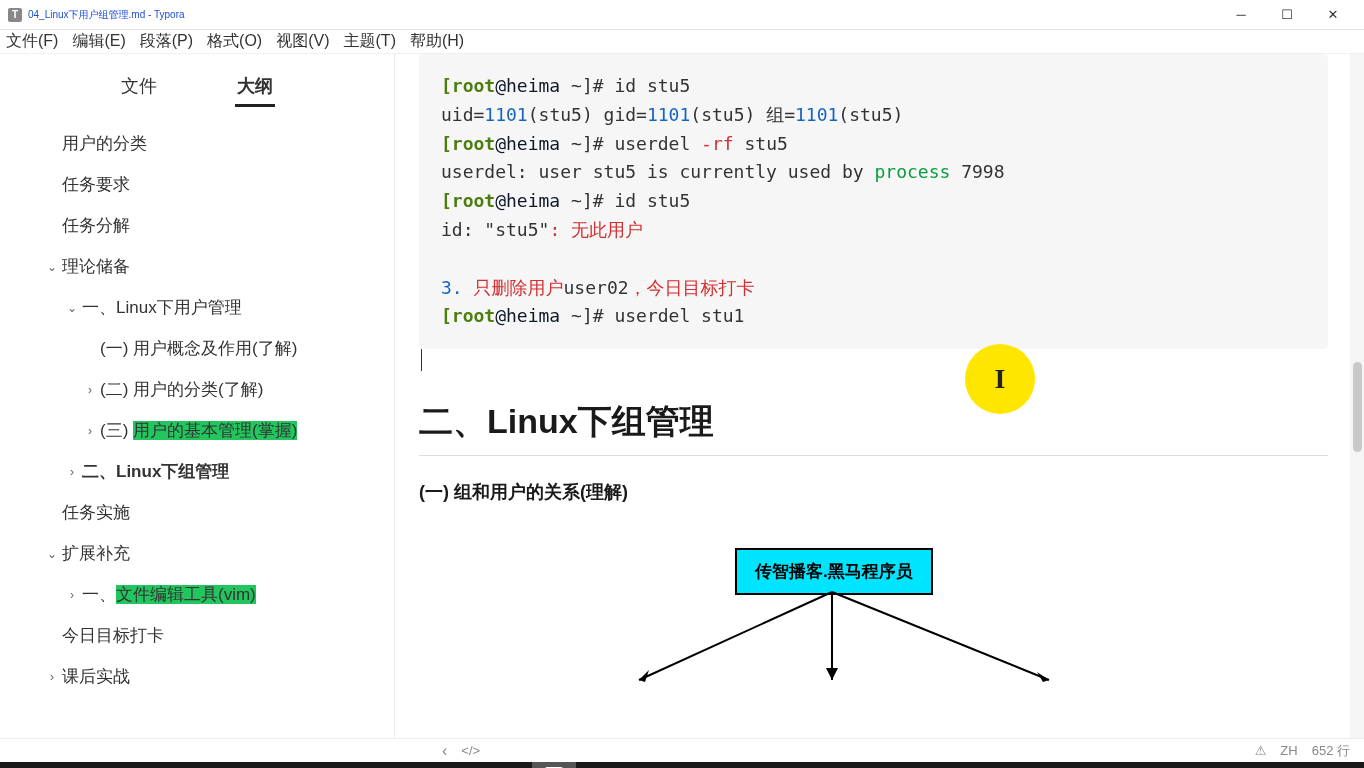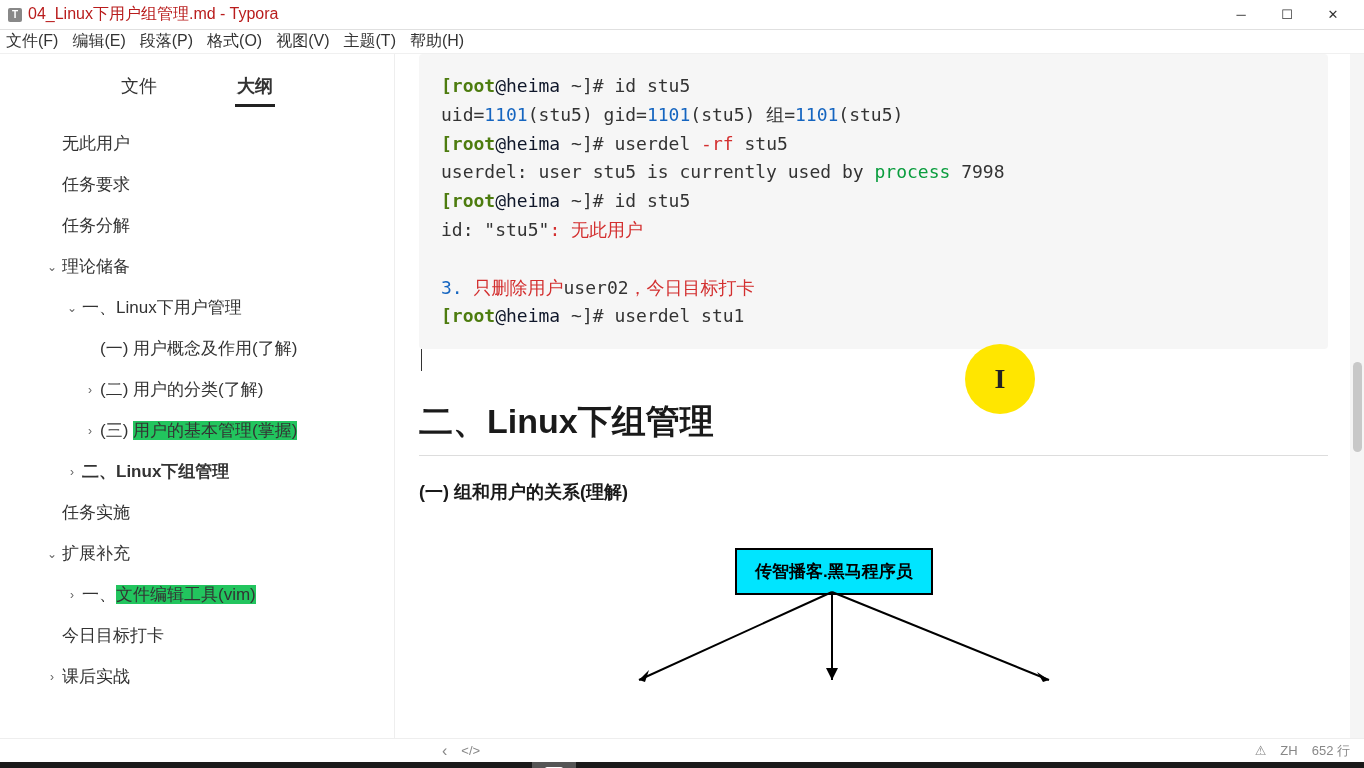--- a/index.html
+++ b/index.html
@@ -1,20 +1,20 @@
 <!DOCTYPE html>
 <html><head>
 <meta charset="utf-8">
 <style>
 * { margin: 0; padding: 0; box-sizing: border-box; }
 body { font-family: "Microsoft YaHei", sans-serif; font-size: 13px; background: #fff; overflow: hidden; }
 
 .titlebar { height: 30px; background: #fff; display: flex; align-items: center; padding: 0 8px; border-bottom: 1px solid #e0e0e0; }
 .titlebar .ticon { width: 14px; height: 14px; margin-right: 6px; background: #888; border-radius: 2px; display: flex; align-items: center; justify-content: center; color: #fff; font-size: 10px; font-weight: bold; }
-.titlebar .ttext { flex: 1; color: #b91c1c; font-size: 16px; }
+.titlebar .ttext { flex: 1; color: #1d4ed8; font-size: 10px; }
 .winbtns { display: flex; gap: 0; }
 .winbtn { width: 46px; height: 30px; display: flex; align-items: center; justify-content: center; color: #333; }
 
 .menubar { height: 24px; background: #fff; display: flex; align-items: center; padding: 0 6px; font-size: 16px; color: #333; border-bottom: 1px solid #f0f0f0; }
 .menubar span { margin-right: 14px; }
 
 .layout { display: flex; height: calc(768px - 30px - 24px - 30px); }
 
 .sidebar { width: 395px; background: #fff; border-right: 1px solid #eee; display: flex; flex-direction: column; }
 .sidetabs { display: flex; justify-content: center; gap: 76px; padding: 14px 0 10px; }
@@ -88,21 +88,21 @@
 
 <div class="layout">
   <div class="sidebar">
     <div class="sidetabs">
       <div class="sidetab">文件</div>
       <div class="sidetab active">大纲</div>
     </div>
     <div class="outline">
       <div class="oitem ind1">
           <span class="tw"></span>
-          <span class="lbl">无此用户</span>
+          <span class="lbl">用户的分类</span>
         </div>
       <div class="oitem ind1">
           <span class="tw"></span>
           <span class="lbl">任务要求</span>
         </div>
       <div class="oitem ind1">
           <span class="tw"></span>
           <span class="lbl">任务分解</span>
         </div>
       <div class="oitem ind1">

